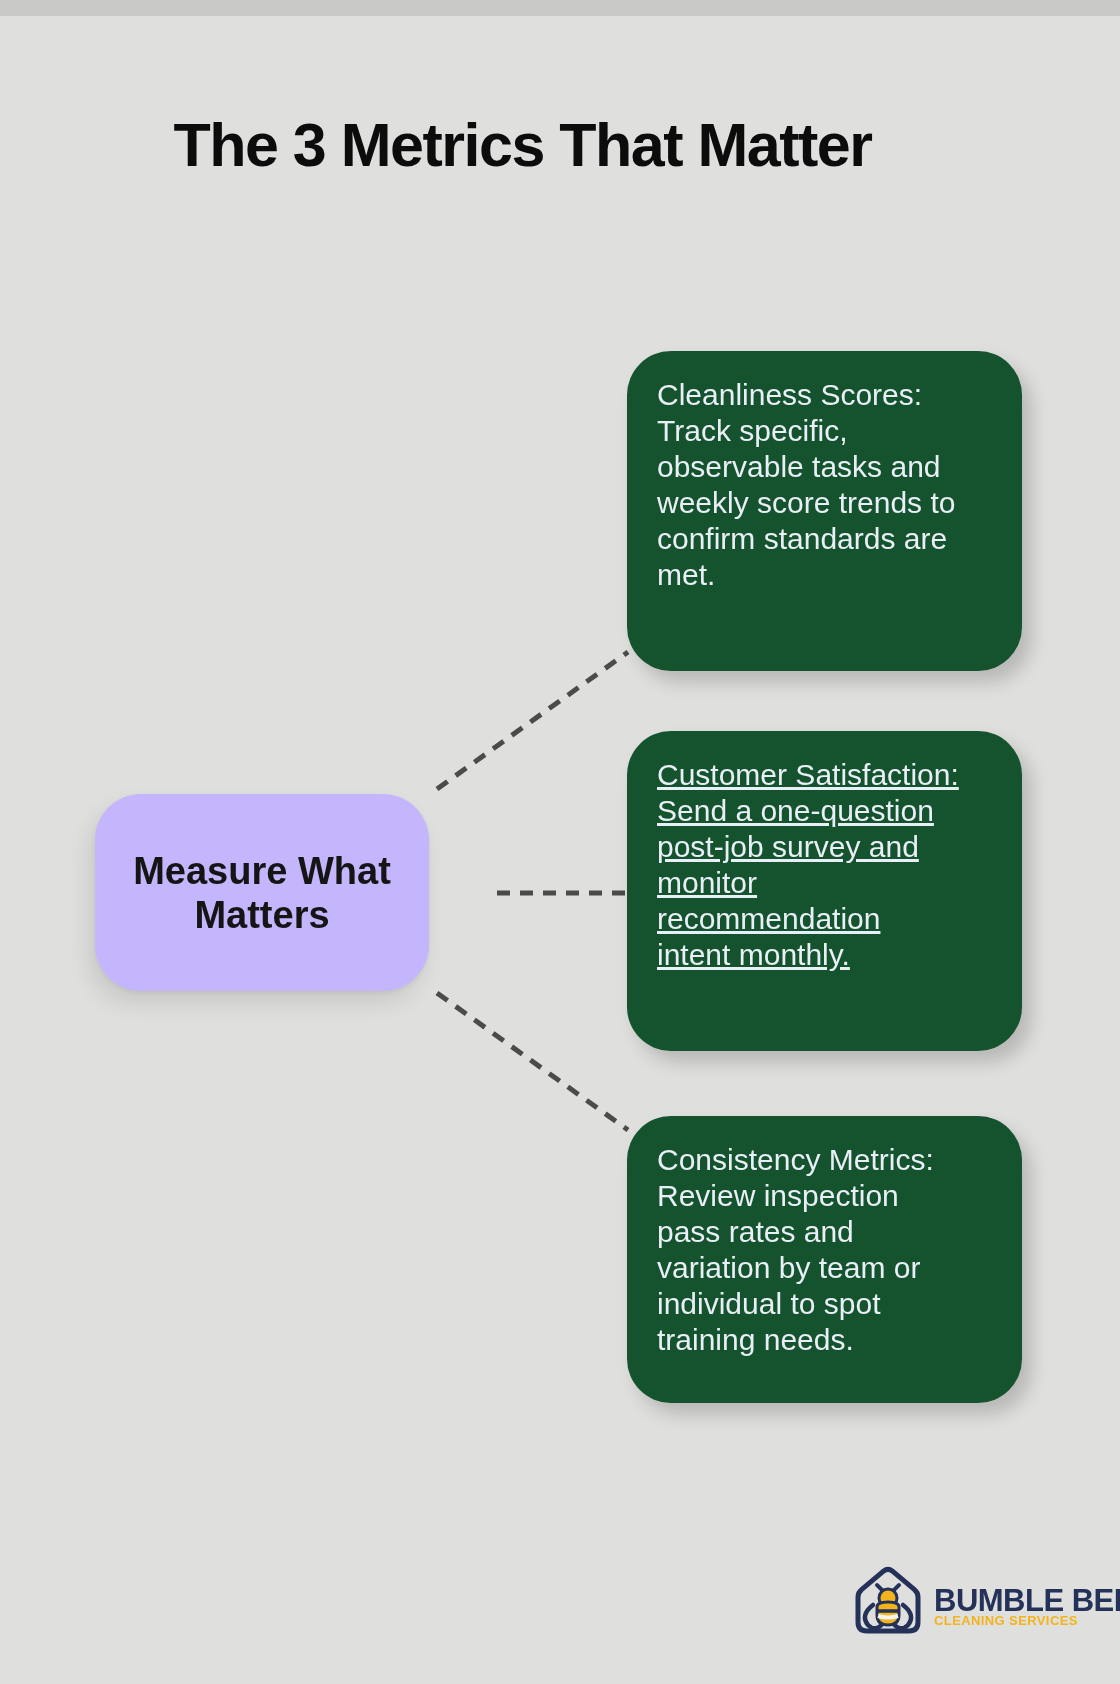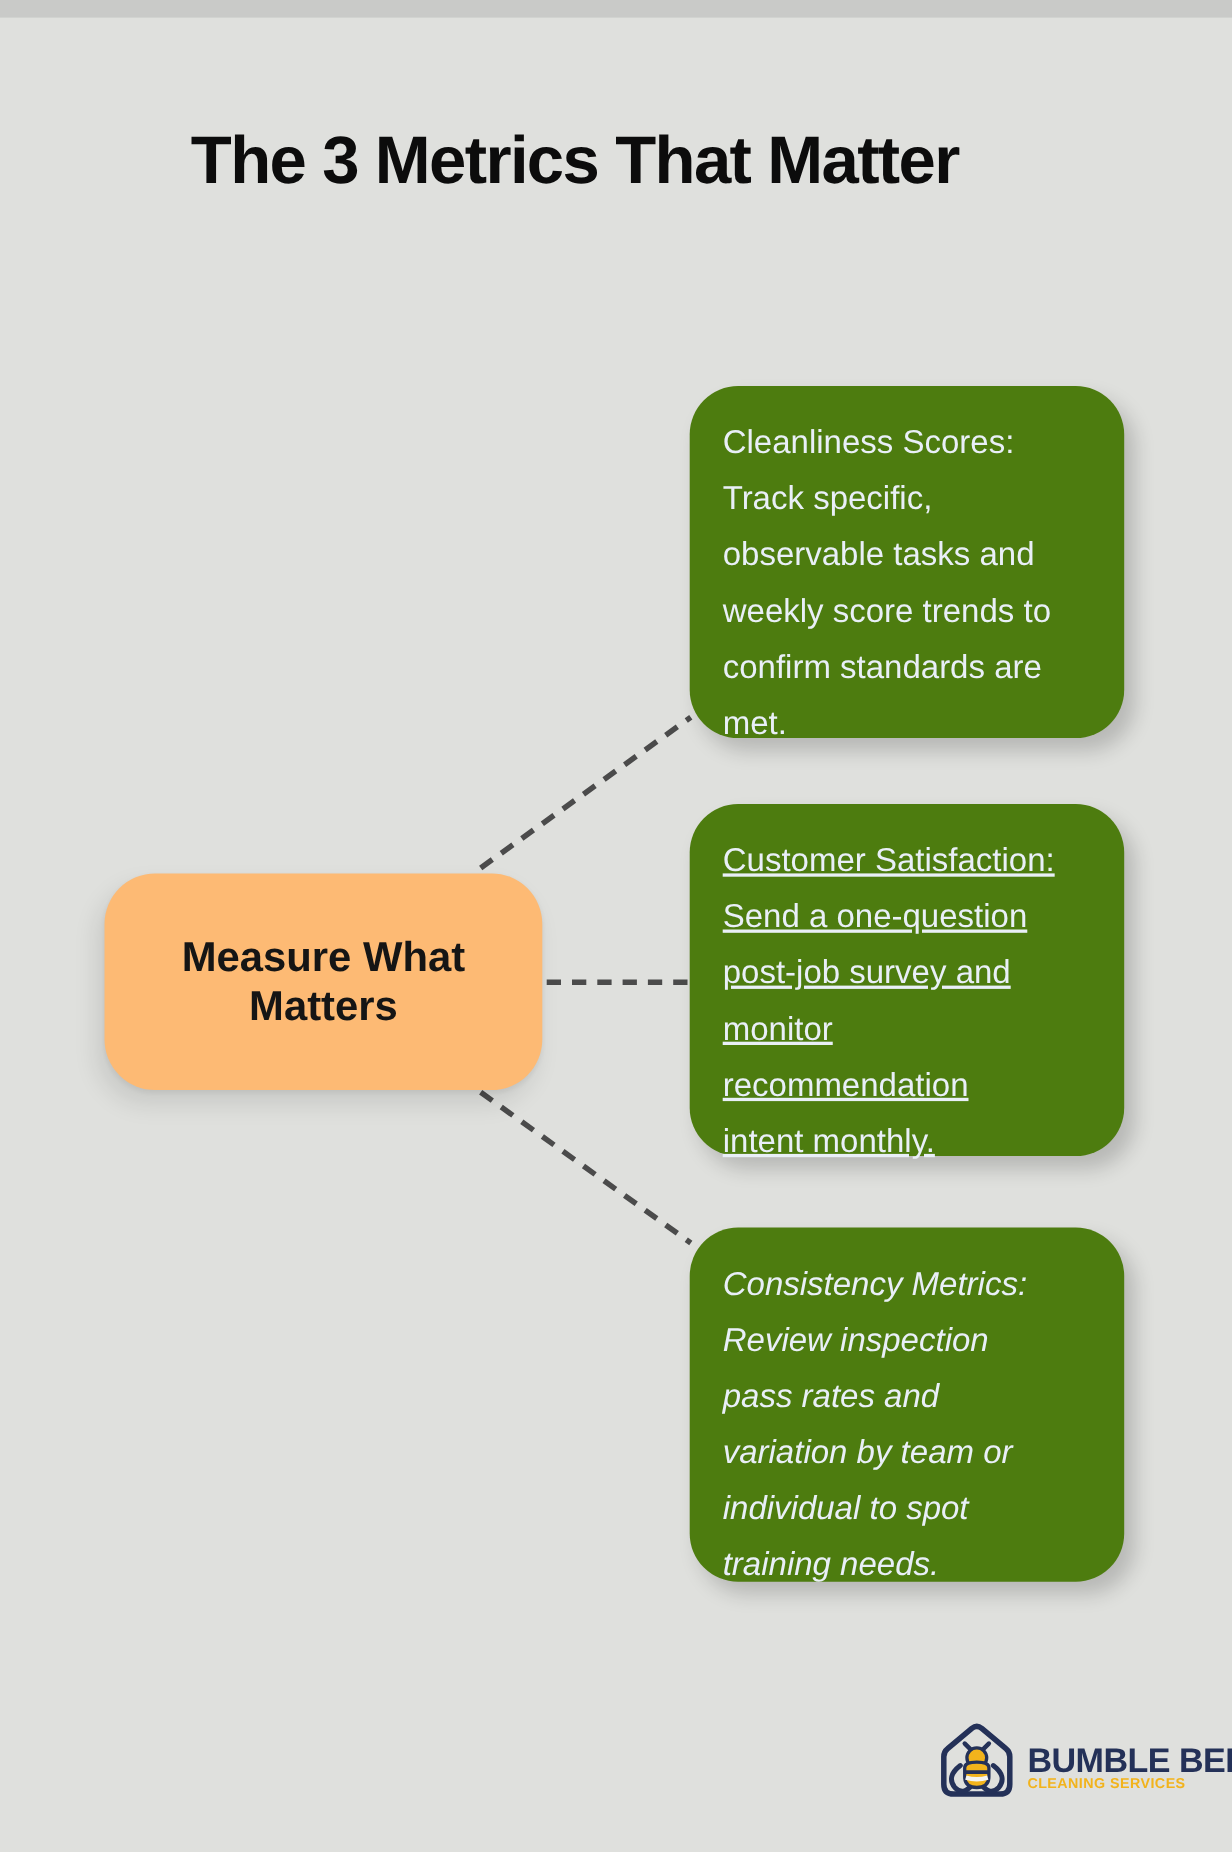--- a/index.html
+++ b/index.html
@@ -22,45 +22,45 @@
     font-weight:bold;
     letter-spacing:-1.5px;
     color:#0c0c0c;
   }
   .connector-svg{
     position:absolute;left:0;top:0;width:1120px;height:1684px;
   }
   .center-node{
     position:absolute;
     left:95px;top:778px;
-    width:398px;height:197px;
-    background:#fdba74;
+    width:334px;height:197px;
+    background:#c4b5fd;
     border-radius:46px;
     box-shadow:-6px 12px 22px rgba(0,0,0,0.10), 0 2px 4px rgba(0,0,0,0.05);
     display:flex;align-items:center;justify-content:center;
     text-align:center;
     font-size:38px;font-weight:bold;line-height:44px;
     color:#151515;
     white-space:pre-line;
   }
   .metric-box{
     position:absolute;
     left:627px;width:395px;
-    background:#4d7c0f;
+    background:#14532d;
     border-radius:44px;
     box-shadow:9px 11px 18px rgba(0,0,0,0.18);
     box-sizing:border-box;
     padding:26px 24px 0 30px;
     color:#e9eff7;
-    font-size:30px;line-height:51px;
+    font-size:30px;line-height:36px;
     white-space:pre-line;
   }
   .metric-box.m1{top:335px;height:320px;}
   .metric-box.m2{top:715px;height:320px;text-decoration:underline;}
-  .metric-box.m3{top:1100px;height:322px;font-style:italic;}
+  .metric-box.m3{top:1100px;height:287px;}
   .logo{
     position:absolute;
     left:851px;top:1549px;
     display:flex;align-items:flex-start;
   }
   .logo-text{
     margin-left:5px;
     padding-top:23px;
   }
   .logo-name{

